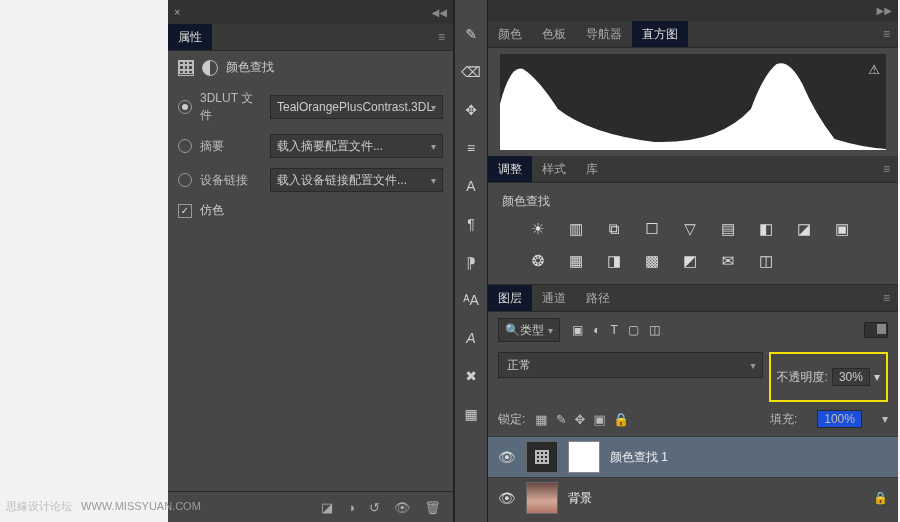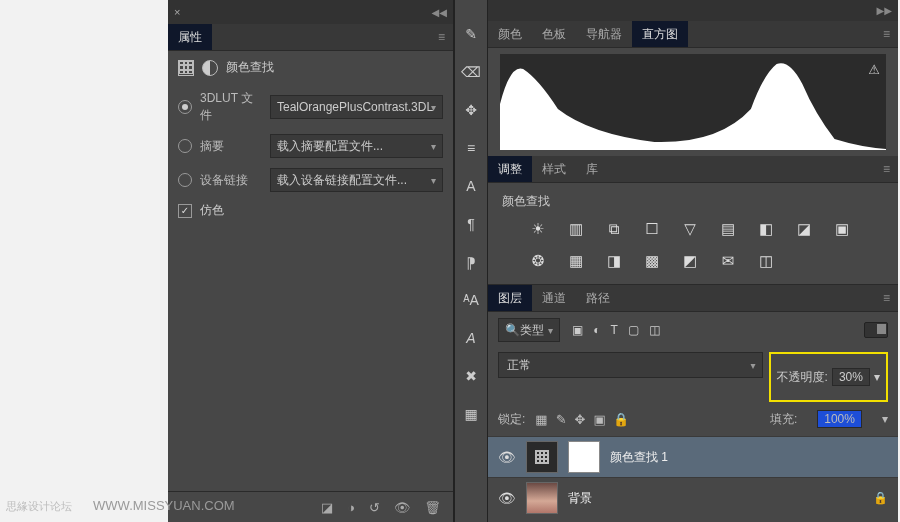--- a/index.html
+++ b/index.html
@@ -59,21 +59,21 @@
 .layer-list{padding:4px 0}
 .layer{display:flex;align-items:center;height:40px;padding:0 10px;gap:10px;border-top:1px solid #3a3a3a}
 .layer.sel{background:#5a6a7a}
 .eye{width:18px;text-align:center;color:#ddd;font-size:14px}
 .thumb{width:30px;height:30px;background:#2a2a2a;border:1px solid #666;display:flex;align-items:center;justify-content:center}
 .thumb.mask{background:#fff;border:1px solid #888}
 .thumb.img{background:linear-gradient(180deg,#6b4a44 0%,#d4a896 60%,#b0766a 100%)}
 .lname{color:#eee}
 .lock-icon{margin-left:auto;color:#ccc}
 .watermark{position:absolute;left:6px;bottom:8px;color:#bdbdbd;font-size:11px}
-.watermark .sub{color:#9a9a9a;font-size:13px;margin-left:18px}
+.watermark .sub{color:#9a9a9a;font-size:11px;margin-left:6px}
 </style>
 </head>
 <body>
 
 <div class="app">
 
   <div class="left-panel">
     <div class="panel-tab-bar">
       <span class="close">×</span>
       <span class="collapse">◀◀</span>

